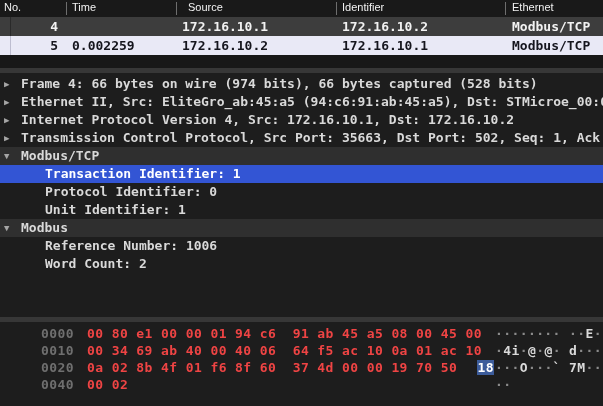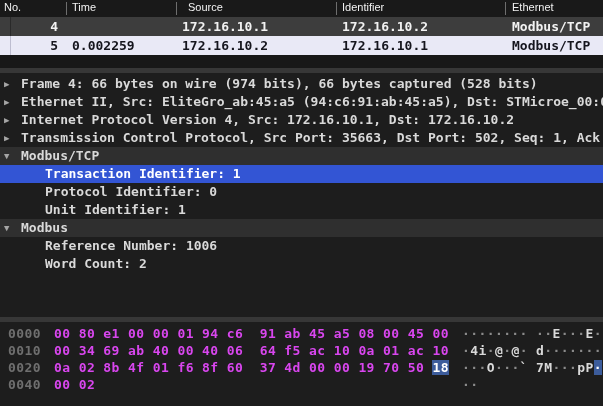--- a/index.html
+++ b/index.html
@@ -34,30 +34,30 @@
   .trow.subhead{background:#2f2f2f;}
   .trow.selected{background:#3355d4;color:#ffffff;}
   .arrow{position:absolute;left:4px;top:0;width:14px;font-size:9px;color:#a6a6a6;
       line-height:18px;text-align:left;}
   .trow.selected .arrow{color:#e8e8ff;}
   .ttext{position:absolute;top:0;}
   .ttext.lv0{left:21px;} .ttext.lv1{left:45px;}
 
   
   .hexpane{position:absolute;top:322px;left:0;width:603px;height:84px;background:#1d1d1d;
-      padding-top:3px;box-sizing:border-box;overflow:hidden;}
+      padding-top:3px;box-sizing:border-box;overflow:hidden;padding-left:33px;}
   .hrow{display:flex;height:17px;line-height:17px;font-size:13px;font-weight:bold;
       letter-spacing:0.4px;white-space:pre;}
   .off{width:38px;padding-left:8px;color:#6f6f6f;flex:none;}
   .bytes{width:408px;margin-left:8px;flex:none;color:#d9d9d9;}
   .ascii{flex:none;text-align:center;}
-  .seg-n{color:#d946ef;}
+  .seg-n{color:#ef4444;}
   .seg-br{color:#d9d9d9;}
   .seg-dim{color:#8b8b8b;}
-  .seg-hl{background:#3c5c9b;color:#ffffff;}
+  .seg-hl{background:#3c5c9b;color:#ffffff;margin-left:12px;}
 </style>
 </head>
 <body>
 
 <div class="plist">
   <div class="plist-header">
     <span class="hlabel" style="left:4px">No.</span>
     <span class="hsep" style="left:66px"></span>
     <span class="hlabel" style="left:72px">Time</span>
     <span class="hsep" style="left:176px"></span>

